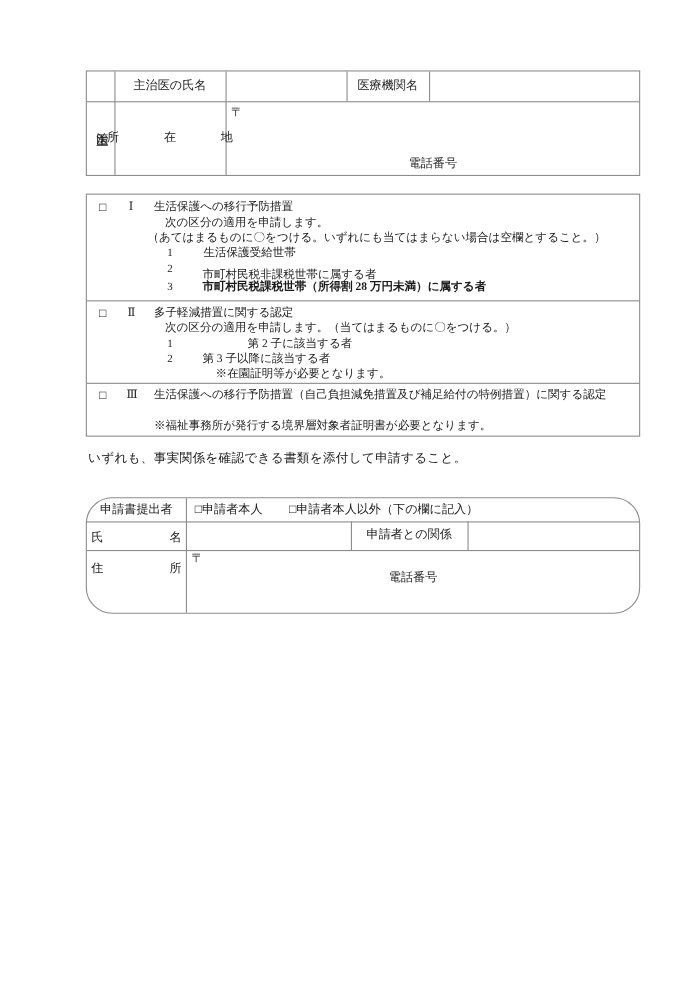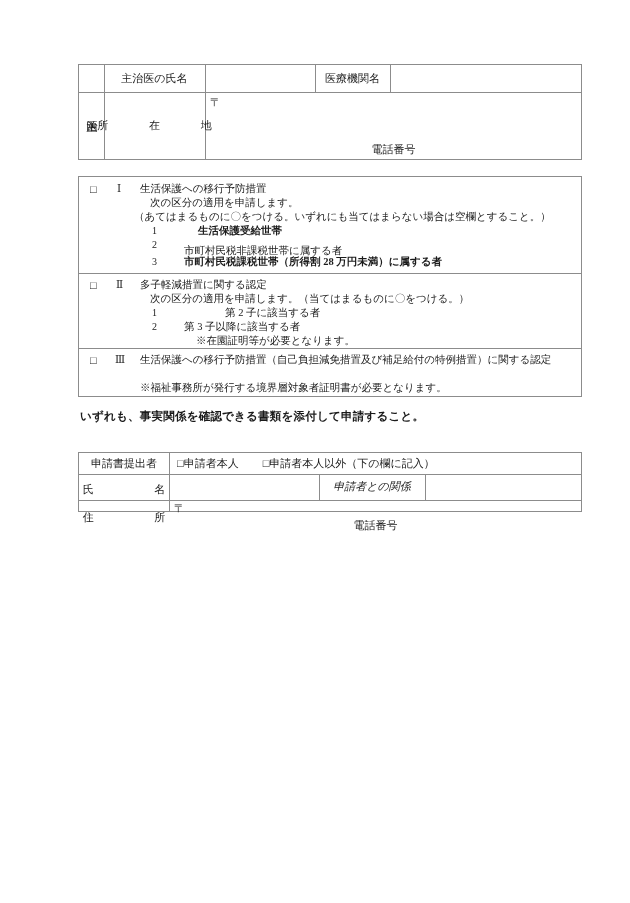--- a/index.html
+++ b/index.html
@@ -116,28 +116,28 @@
     line-height: 14px;
     color: #1a1a1a;
   }
 
   
   #note-line {
     position: absolute;
     left: 80px;
     top: 409px;
     font-size: 11.5px;
-    font-weight: bold;
+    font-weight: normal;
     letter-spacing: 0.02em;
     white-space: nowrap;
     color: #1a1a1a;
   }
 
   
-  #applicant-table { left: 78px; top: 452px; width: 504px; height: 60px; }
+  #applicant-table { left: 78px; top: 452px; width: 504px; height: 106px; border-radius: 24px; }
 
   .tel {
     position: absolute;
     font-size: 11px;
     white-space: nowrap;
   }
   .postal {
     position: absolute;
     font-size: 11px;
   }
@@ -181,21 +181,21 @@
     <div class="hline" style="top:171px;"></div>
 
     <div class="sec" style="top:0; height:96px;">
       <span class="chk" style="left:11px; top:5px;">□</span>
       <span class="rnum" style="left:38px; top:5px;">Ⅰ</span>
       <span class="line" style="left:61px; top:5px;">生活保護への移行予防措置</span>
       <span class="line" style="left:71px; top:19px;">次の区分の適用を申請します。</span>
       <span class="line" style="left:55px; top:33px;">（あてはまるものに〇をつける。いずれにも当てはまらない場合は空欄とすること。）</span>
 
       <span class="inum" style="left:73px; top:47px;">1</span>
-      <span class="line" style="left:119px; top:47px;font-weight:bold;">生活保護受給世帯</span>
+      <span class="line" style="left:106px; top:47px;">生活保護受給世帯</span>
 
       <span class="inum" style="left:73px; top:61px;">2</span>
       <span class="line" style="left:105px; top:67px;">市町村民税非課税世帯に属する者</span>
 
       <span class="inum" style="left:73px; top:78px;">3</span>
       <span class="line bold" style="left:105px; top:78px;">市町村民税課税世帯（所得割 28 万円未満）に属する者</span>
     </div>
 
     <div class="sec" style="top:96px; height:75px;">
       <span class="chk" style="left:11px; top:5px;">□</span>
@@ -234,21 +234,21 @@
       <span>□申請者本人</span>
       <span style="display:inline-block; width:24px;"></span>
       <span>□申請者本人以外（下の欄に記入）</span>
     </div>
 
     <div class="cell c-center" style="left:0; top:24px; width:90px; height:26px;">
       <span class="spread">氏　　　名</span>
     </div>
     <div class="cell c-left" style="left:90px; top:21px; width:150px; height:26px; padding-left:5px;"></div>
 
-    <div class="cell c-center" style="left:240px; top:21px; width:106px; height:26px;font-style:italic;">申請者との関係</div>
+    <div class="cell c-center" style="left:240px; top:21px; width:106px; height:26px;">申請者との関係</div>
     <div class="cell c-left" style="left:346px; top:21px; width:157px; height:26px; padding-left:5px;"></div>
 
     <div class="cell c-center" style="left:0; top:47px; width:90px; height:35px;">
       <span class="spread">住　　　所</span>
     </div>
     <div class="cell c-tl" style="left:90px; top:47px; width:413px; height:35px;">
       <span class="postal" style="left:5px; top:2px;">〒</span>
       <span class="tel" style="left:0; right:0; bottom:2px; text-align:center;">電話番号</span>
     </div>
   </div>

